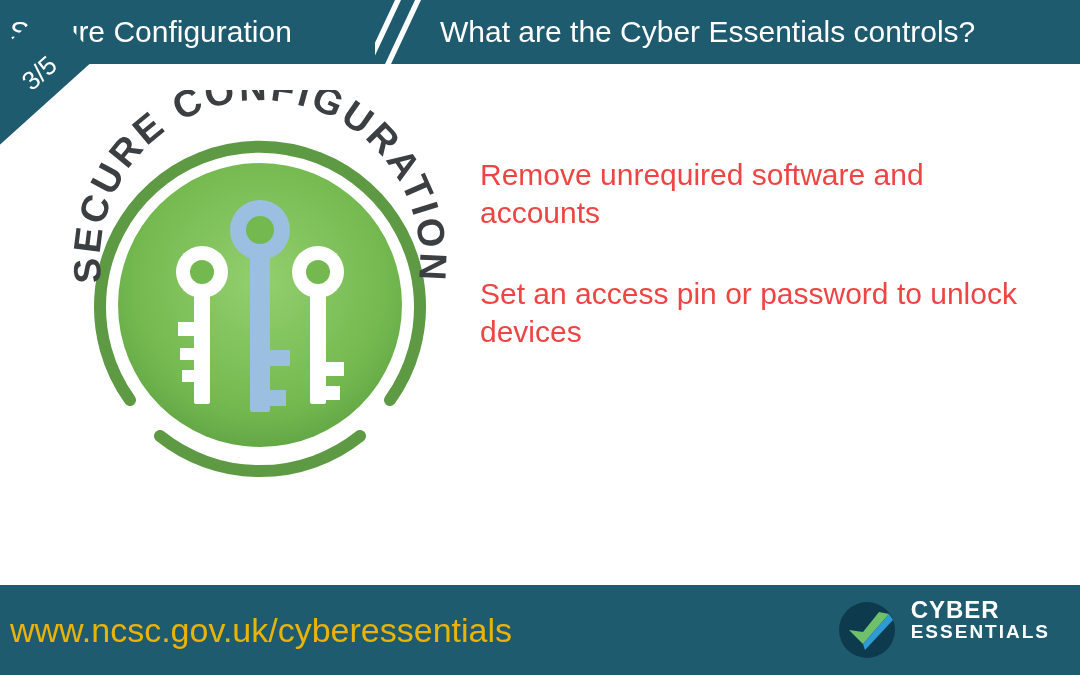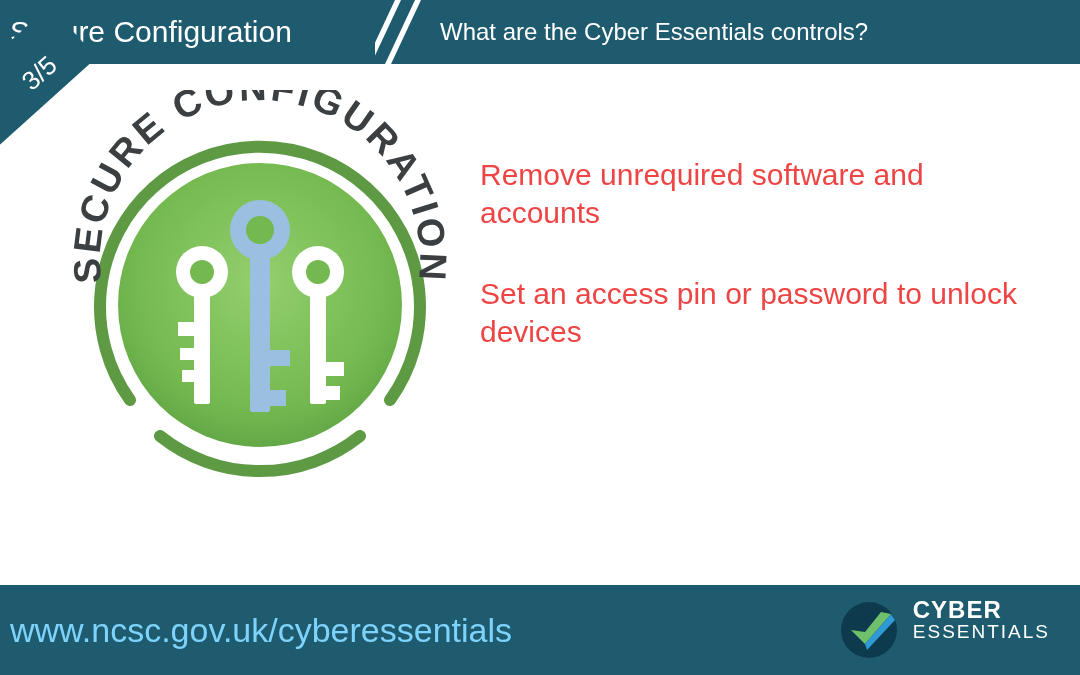--- a/index.html
+++ b/index.html
@@ -44,21 +44,21 @@
     position: absolute;
     left: 425px; top: 0;
     right: 0; height: 64px;
     background: #1f5b6e;
     display: flex;
     align-items: center;
     padding-left: 15px;
   }
   .header-right span {
     color: #ffffff;
-    font-size: 24px;
+    font-size: 30px;
     font-weight: 400;
     white-space: nowrap;
   }
 
   
   .page-badge {
     position: absolute;
     top: 40px; left: -40px;
     width: 130px; height: 70px;
     background: #1f5b6e;
@@ -118,40 +118,40 @@
     left: 0; right: 0; bottom: 0;
     height: 90px;
     background: #1f5b6e;
     display: flex;
     align-items: center;
     justify-content: space-between;
     padding-left: 10px;
     padding-right: 30px;
   }
   .footer-url {
-    color: #7dd3fc;
+    color: #eab308;
     font-size: 34px;
     font-weight: 500;
   }
   .footer-logo {
     display: flex;
     gap: 12px;
   }
   .footer-logo-text {
     color: #ffffff;
     line-height: 1;
   }
   .footer-logo-text .l1 {
     font-size: 24px;
     font-weight: 700;
     letter-spacing: 1px;
   }
   .footer-logo-text .l2 {
     font-size: 19px;
-    font-weight: 400;
+    font-weight: 700;
     letter-spacing: 2px;
   }
 </style>
 </head>
 <body>
 
 <div class="header">
   <div class="header-left">
     <span>Secure Configuration</span>
   </div>

